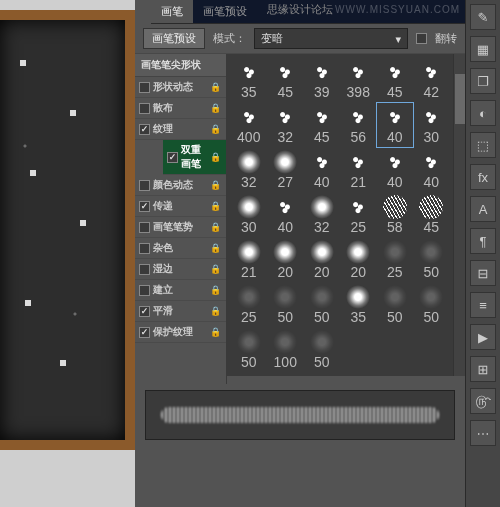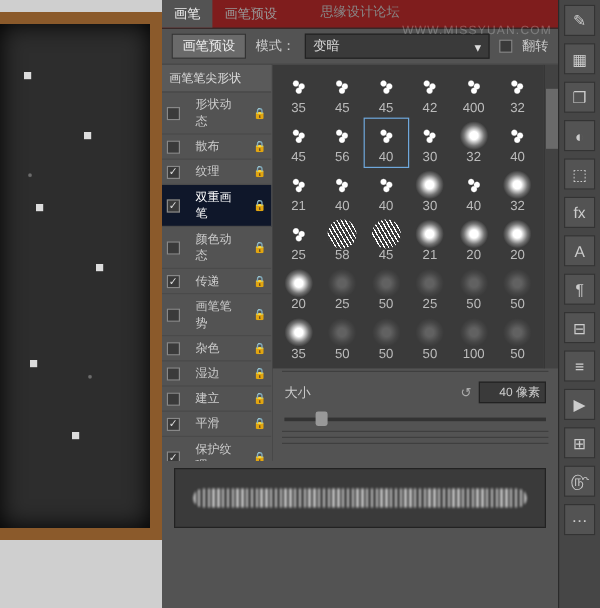--- a/index.html
+++ b/index.html
@@ -2,54 +2,54 @@
 <html><head>
 <meta charset="utf-8">
 <style>
 * { margin: 0; padding: 0; box-sizing: border-box; font-family: "Microsoft YaHei", sans-serif; }
 body { background: #bfbfbf; width: 500px; height: 507px; overflow: hidden; position: relative; }
 .canvas-bg { position: absolute; left: 0; top: 0; width: 140px; height: 507px; background: #cfcfcf; }
 .blackboard { position: absolute; left: 0; top: 10px; width: 135px; height: 440px; background: #2d2d2d; border: 10px solid #8b5a2b; border-left: none; box-shadow: inset 0 0 20px #000; }
 .blackboard::after { content: ""; position: absolute; inset: 0; background-image: radial-gradient(circle at 20% 30%, #fff 1px, transparent 2px), radial-gradient(circle at 60% 70%, #fff 1px, transparent 2px); opacity: 0.3; }
 .bb-point { position: absolute; width: 6px; height: 6px; background: #ddd; }
 .panel { position: absolute; left: 135px; top: 0; width: 330px; height: 507px; background: #535353; color: #ccc; font-size: 11px; }
-.tabs { display: flex; height: 24px; background: #7f1d1d; border-bottom: 1px solid #2a2a2a; }
+.tabs { display: flex; height: 24px; background: #0f172a; border-bottom: 1px solid #2a2a2a; margin-left: 16px; }
 .tab { padding: 4px 10px; color: #999; cursor: pointer; }
 .tab.active { background: #535353; color: #eee; }
 .panel-row { display: flex; align-items: center; padding: 4px 8px; gap: 8px; border-bottom: 1px solid #484848; }
 .preset-btn { background: #6a6a6a; border: 1px solid #333; padding: 2px 8px; color: #eee; font-size: 11px; }
 .dropdown { background: #3a3a3a; border: 1px solid #222; padding: 2px 6px; color: #ddd; flex: 1; display: flex; justify-content: space-between; align-items: flex-end; }
 .main-area { display: flex; height: 330px; }
-.option-list { width: 92px; background: #535353; border-right: 1px solid #3a3a3a; overflow-y: auto; }
+.option-list { width: 92px; background: #535353; border-right: 1px solid #3a3a3a; overflow-y: auto; font-weight: bold; }
 .opt-header { padding: 4px 6px; background: #5a5a5a; color: #ddd; font-size: 10px; border-bottom: 1px solid #444; }
-.opt-item { display: flex; align-items: center; padding: 3px 4px; gap: 13px; border-bottom: 1px solid #4a4a4a; font-size: 10px; cursor: pointer; }
-.opt-item.selected { background: #0f172a; color: #fff; }
+.opt-item { display: flex; align-items: center; padding: 3px 4px; gap: 3px; border-bottom: 1px solid #4a4a4a; font-size: 10px; cursor: pointer; }
+.opt-item.selected { background: #14532d; color: #fff; margin-left: 28px; }
 .cb { width: 11px; height: 11px; border: 1px solid #888; background: #3a3a3a; display: inline-flex; align-items: center; justify-content: center; font-size: 9px; color: #ddd; flex-shrink: 0; }
 .cb.checked::after { content: "✓"; }
 .lock-icon { font-size: 9px; color: #999; margin-left: auto; }
 .brush-content { flex: 1; display: flex; flex-direction: column; overflow-y: auto; }
 .brush-grid { display: grid; grid-template-columns: repeat(6, 1fr); gap: 1px; padding: 4px; background: #3a3a3a; position: relative; }
 .brush-cell { display: flex; flex-direction: column; align-items: center; padding: 2px; cursor: pointer; }
 .brush-cell.selected { outline: 1px solid #6fa8dc; }
 .brush-thumb { width: 24px; height: 24px; background: radial-gradient(circle, #fff 20%, rgba(255,255,255,0.3) 50%, transparent 70%); border-radius: 50%; }
 .brush-thumb.splat { background: radial-gradient(circle at 40% 40%, #fff 2px, transparent 3px), radial-gradient(circle at 60% 50%, #fff 2px, transparent 3px), radial-gradient(circle at 50% 65%, #fff 2px, transparent 3px); border-radius: 0; }
 .brush-thumb.hatch { background: repeating-linear-gradient(60deg, #fff 0 1px, transparent 1px 3px); }
 .brush-thumb.faded { opacity: 0.2; }
-.brush-num { font-size: 11px; color: #bbb; }
+.brush-num { font-size: 14px; color: #bbb; }
 .slider-row { display: flex; align-items: center; padding: 6px 10px; gap: 6px; }
 .slider-label { width: 30px; font-size: 11px; }
 .slider-track { flex: 1; height: 3px; background: #333; position: relative; }
 .slider-thumb { position: absolute; width: 10px; height: 12px; background: #999; top: -5px; border-radius: 2px; }
 .slider-val { background: #3a3a3a; border: 1px solid #222; padding: 1px 4px; width: 56px; text-align: right; font-size: 10px; }
 .reset-icon { font-size: 11px; color: #aaa; cursor: pointer; }
 .preview-box { margin: 6px 10px; height: 50px; background: #3a3a3a; border: 1px solid #222; display: flex; align-items: center; justify-content: center; }
 .stroke-preview { width: 90%; height: 16px; background: repeating-linear-gradient(90deg, rgba(255,255,255,0.7) 0 2px, transparent 2px 4px); filter: blur(1px); border-radius: 8px; }
 .right-tools { position: absolute; right: 0; top: 0; width: 35px; height: 507px; background: #464646; display: flex; flex-direction: column; align-items: center; padding-top: 4px; gap: 6px; border-left: 1px solid #2a2a2a; }
 .tool-btn { width: 26px; height: 26px; background: #535353; border: 1px solid #333; display: flex; align-items: center; justify-content: center; color: #ccc; font-size: 13px; cursor: pointer; }
-.watermark { position: absolute; right: 40px; top: 20px; font-size: 10px; color: rgba(255,255,255,0.25); letter-spacing: 1px; }
+.watermark { position: absolute; right: 40px; top: 4px; font-size: 10px; color: rgba(255,255,255,0.25); letter-spacing: 1px; }
 .header-text { position: absolute; left: 50%; top: 2px; transform: translateX(-50%); font-size: 11px; color: #888; }
 .sep { height: 1px; background: #3f3f3f; margin: 2px 8px; }
 .scrollbar { width: 12px; background: #424242; border-left: 1px solid #333; }
 .scroll-thumb { width: 10px; height: 50px; background: #6a6a6a; margin: 20px auto; }
 </style>
 </head>
 <body>
 
 <div class="canvas-bg">
   <div class="blackboard">
@@ -151,20 +151,28 @@
             <div class="brush-cell">
               <div class="brush-thumb splat"></div>
               <div class="brush-num">35</div>
             </div>
             <div class="brush-cell">
               <div class="brush-thumb splat"></div>
               <div class="brush-num">45</div>
             </div>
             <div class="brush-cell">
               <div class="brush-thumb splat"></div>
+              <div class="brush-num">39</div>
+            </div>
+            <div class="brush-cell">
+              <div class="brush-thumb splat"></div>
+              <div class="brush-num">398</div>
+            </div>
+            <div class="brush-cell">
+              <div class="brush-thumb splat"></div>
               <div class="brush-num">45</div>
             </div>
             <div class="brush-cell">
               <div class="brush-thumb splat"></div>
               <div class="brush-num">42</div>
             </div>
             <div class="brush-cell">
               <div class="brush-thumb splat"></div>
               <div class="brush-num">400</div>
             </div>
@@ -184,20 +192,24 @@
               <div class="brush-thumb splat"></div>
               <div class="brush-num">40</div>
             </div>
             <div class="brush-cell">
               <div class="brush-thumb splat"></div>
               <div class="brush-num">30</div>
             </div>
             <div class="brush-cell">
               <div class="brush-thumb "></div>
               <div class="brush-num">32</div>
+            </div>
+            <div class="brush-cell">
+              <div class="brush-thumb "></div>
+              <div class="brush-num">27</div>
             </div>
             <div class="brush-cell">
               <div class="brush-thumb splat"></div>
               <div class="brush-num">40</div>
             </div>
             <div class="brush-cell">
               <div class="brush-thumb splat"></div>
               <div class="brush-num">21</div>
             </div>
             <div class="brush-cell">

